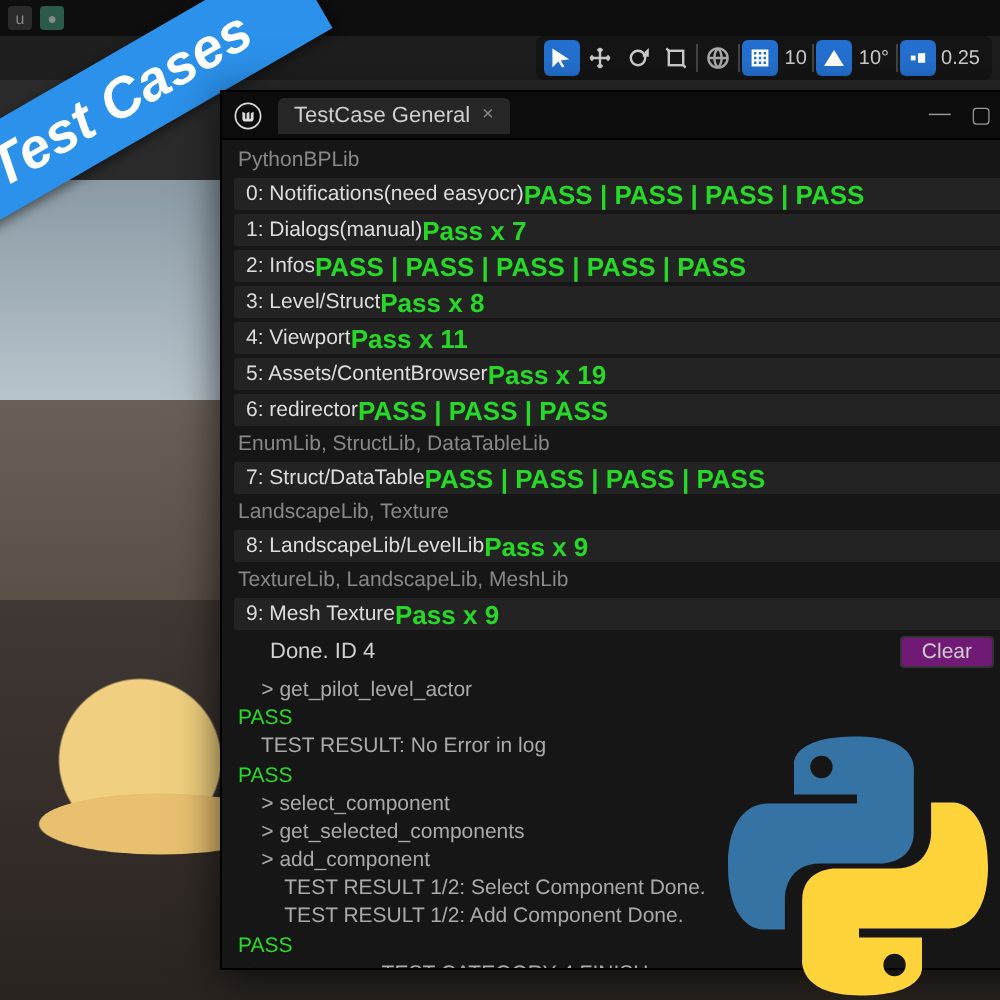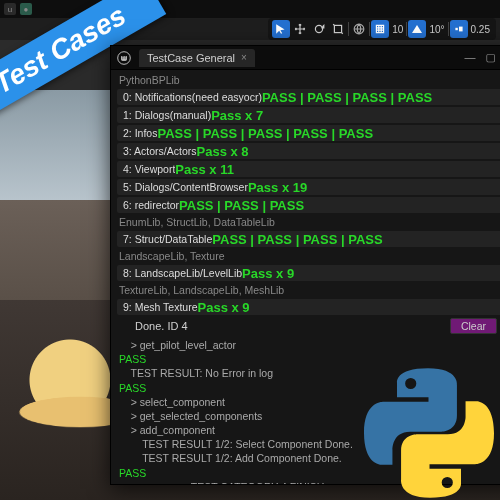--- a/index.html
+++ b/index.html
@@ -167,29 +167,29 @@
       </div>
     <div class="row item">
         <span class="label">1: Dialogs(manual)</span>
         <span class="status">Pass x 7</span>
       </div>
     <div class="row item">
         <span class="label">2: Infos</span>
         <span class="status">PASS | PASS | PASS | PASS | PASS</span>
       </div>
     <div class="row item">
-        <span class="label">3: Actors/Actors</span>
+        <span class="label">3: Level/Struct</span>
         <span class="status">Pass x 8</span>
       </div>
     <div class="row item">
         <span class="label">4: Viewport</span>
         <span class="status">Pass x 11</span>
       </div>
     <div class="row item">
-        <span class="label">5: Dialogs/ContentBrowser</span>
+        <span class="label">5: Assets/ContentBrowser</span>
         <span class="status">Pass x 19</span>
       </div>
     <div class="row item">
         <span class="label">6: redirector</span>
         <span class="status">PASS | PASS | PASS</span>
       </div>
     <div class="group-h">EnumLib, StructLib, DataTableLib</div>
     <div class="row item">
         <span class="label">7: Struct/DataTable</span>
         <span class="status">PASS | PASS | PASS | PASS</span>

